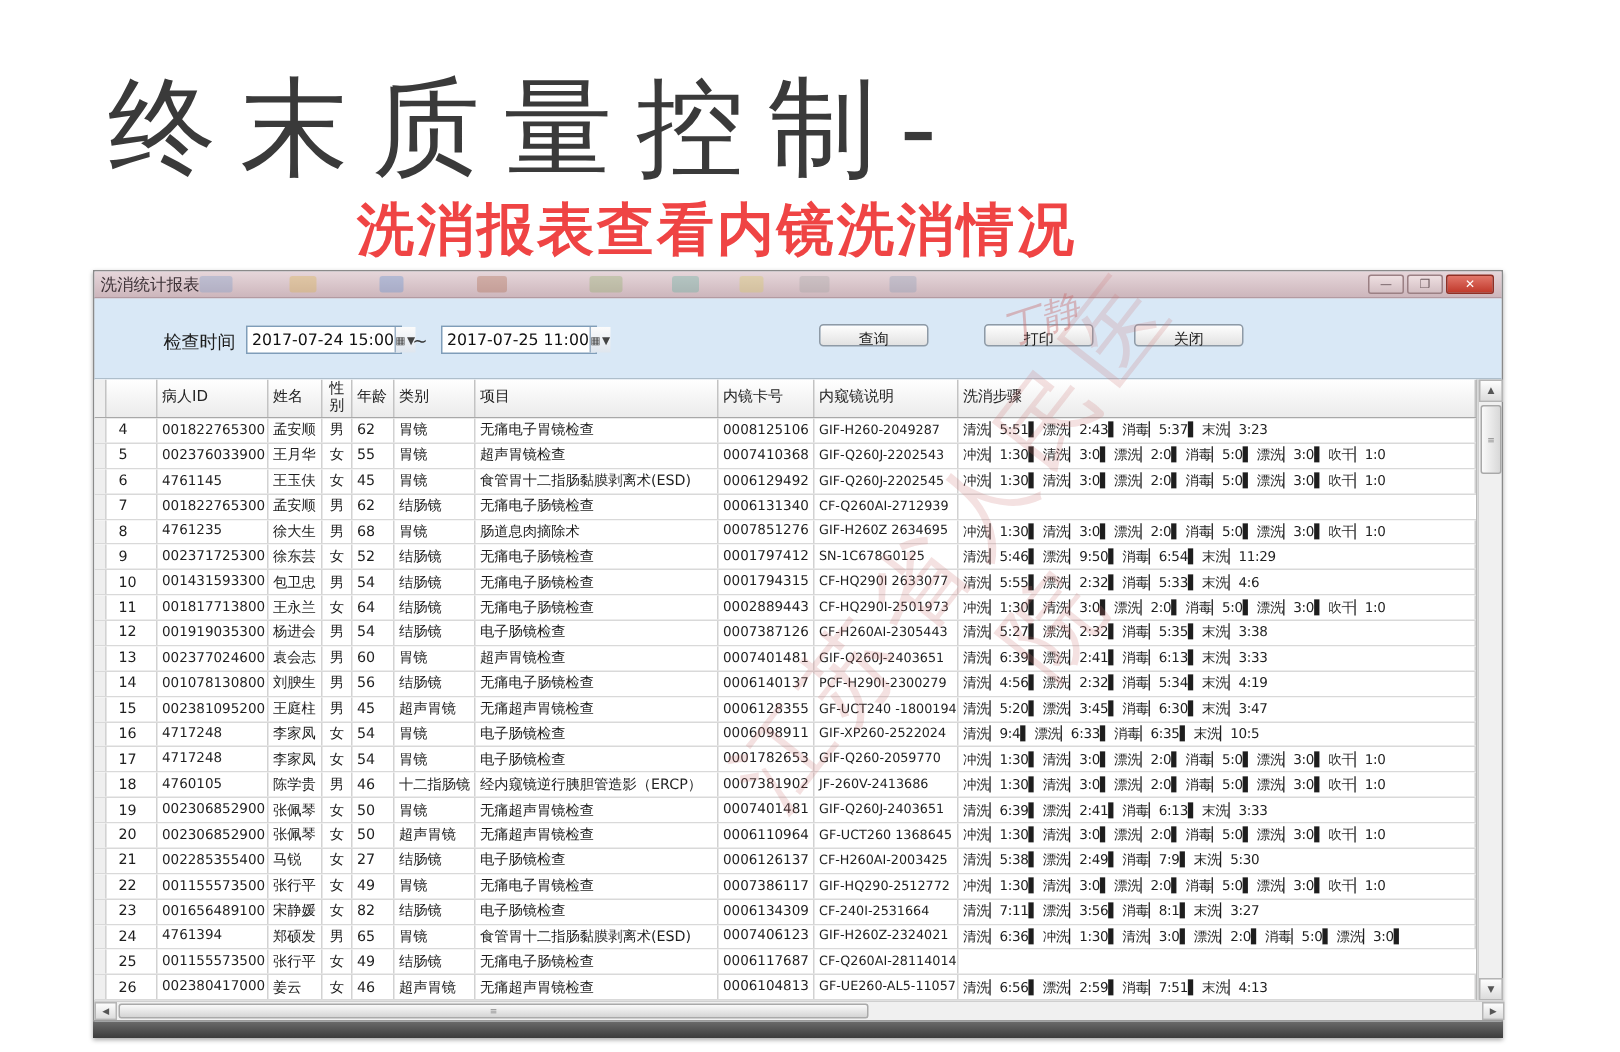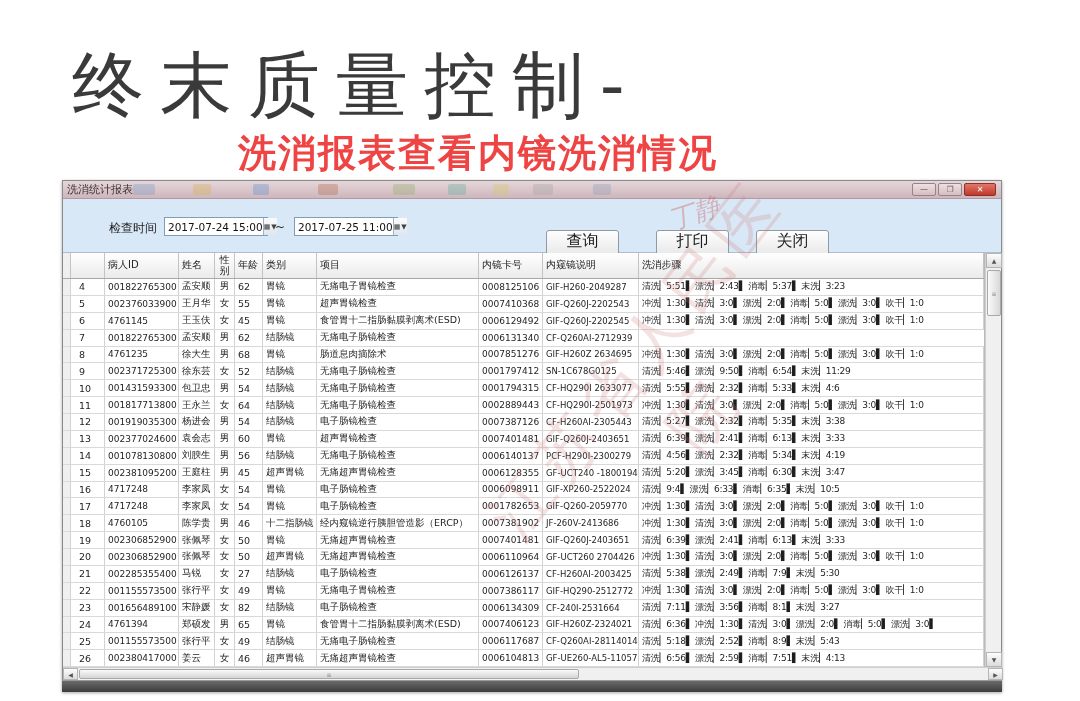--- a/index.html
+++ b/index.html
@@ -37,22 +37,22 @@
   
   .toolbar { position:absolute; left:0; top:18px; width:100%; height:54px;
              background:#d9e8f6; border-bottom:1px solid #aebecb; }
   .tb-label { position:absolute; left:46px; top:21px; font-size:12px; color:#1d1d1d; }
   .datefield { position:absolute; top:18px; height:19px; width:104px; background:#fff;
                border:1px solid #7f9db9; display:flex; align-items:center; }
   .datefield .val { flex:1; font-size:10.5px; color:#111; padding-left:3px; white-space:nowrap; }
   .drop { width:19px; height:17px; background:linear-gradient(#fbfbfb,#dfe6ee); border-left:1px solid #9eb2c6;
           font-size:7px; color:#444; display:flex; align-items:center; justify-content:center; gap:1px; }
   .tb-sep { position:absolute; left:212px; top:21px; font-size:12px; color:#333; }
-  .btn { position:absolute; top:31px; width:73px; height:33px; border:1px solid #8e9aa6; border-radius:3px;
-         background:linear-gradient(#fefefe,#e2e2e2); font-size:16px; color:#1c1c1c;
+  .btn { position:absolute; top:17px; width:73px; height:15px; border:1px solid #8e9aa6; border-radius:3px;
+         background:linear-gradient(#fefefe,#e2e2e2); font-size:10px; color:#1c1c1c;
          text-align:center; line-height:19px; }
 
   
   .grid { position:absolute; left:0; top:72px; width:922px; height:414px; background:#fff;
           border-right:1px solid #b9b9b9; overflow:hidden; font-size:9.5px; color:#1e1e1e; }
   .g-head { display:flex; height:26px; background:linear-gradient(#ffffff,#ebebeb);
             border-bottom:1px solid #a8a8a8; }
   .g-head .cell { border-right:1px solid #c3c3c3; display:flex; align-items:center;
                   padding:0 3px; line-height:1.05; font-size:10px; color:#222; }
   .g-body { height:388px; display:flex; flex-direction:column; }
@@ -365,21 +365,21 @@
           <div class="g-row">
             <div class="cell c-ind"></div>
             <div class="cell c-rowno">20</div>
             <div class="cell c-pid">002306852900</div>
             <div class="cell c-name">张佩琴</div>
             <div class="cell c-sex">女</div>
             <div class="cell c-age">50</div>
             <div class="cell c-type">超声胃镜</div>
             <div class="cell c-project">无痛超声胃镜检查</div>
             <div class="cell c-card">0006110964</div>
-            <div class="cell c-scope">GF-UCT260  2704426</div>
+            <div class="cell c-scope">GF-UCT260  1368645</div>
             <div class="cell c-steps">冲洗▏1:30▌ 清洗▏3:0▌ 漂洗▏2:0▌ 消毒▏5:0▌ 漂洗▏3:0▌ 吹干▏1:0</div>
           </div>
           <div class="g-row">
             <div class="cell c-ind"></div>
             <div class="cell c-rowno">21</div>
             <div class="cell c-pid">002285355400</div>
             <div class="cell c-name">马锐</div>
             <div class="cell c-sex">女</div>
             <div class="cell c-age">27</div>
             <div class="cell c-type">结肠镜</div>
@@ -431,21 +431,20 @@
             <div class="cell c-ind"></div>
             <div class="cell c-rowno">25</div>
             <div class="cell c-pid">001155573500</div>
             <div class="cell c-name">张行平</div>
             <div class="cell c-sex">女</div>
             <div class="cell c-age">49</div>
             <div class="cell c-type">结肠镜</div>
             <div class="cell c-project">无痛电子肠镜检查</div>
             <div class="cell c-card">0006117687</div>
             <div class="cell c-scope">CF-Q260AI-28114014</div>
-            <div class="cell c-steps">清洗▏5:18▌ 漂洗▏2:52▌ 消毒▏8:9▌ 末洗▏5:43</div>
           </div>
           <div class="g-row">
             <div class="cell c-ind"></div>
             <div class="cell c-rowno">26</div>
             <div class="cell c-pid">002380417000</div>
             <div class="cell c-name">姜云</div>
             <div class="cell c-sex">女</div>
             <div class="cell c-age">46</div>
             <div class="cell c-type">超声胃镜</div>
             <div class="cell c-project">无痛超声胃镜检查</div>

